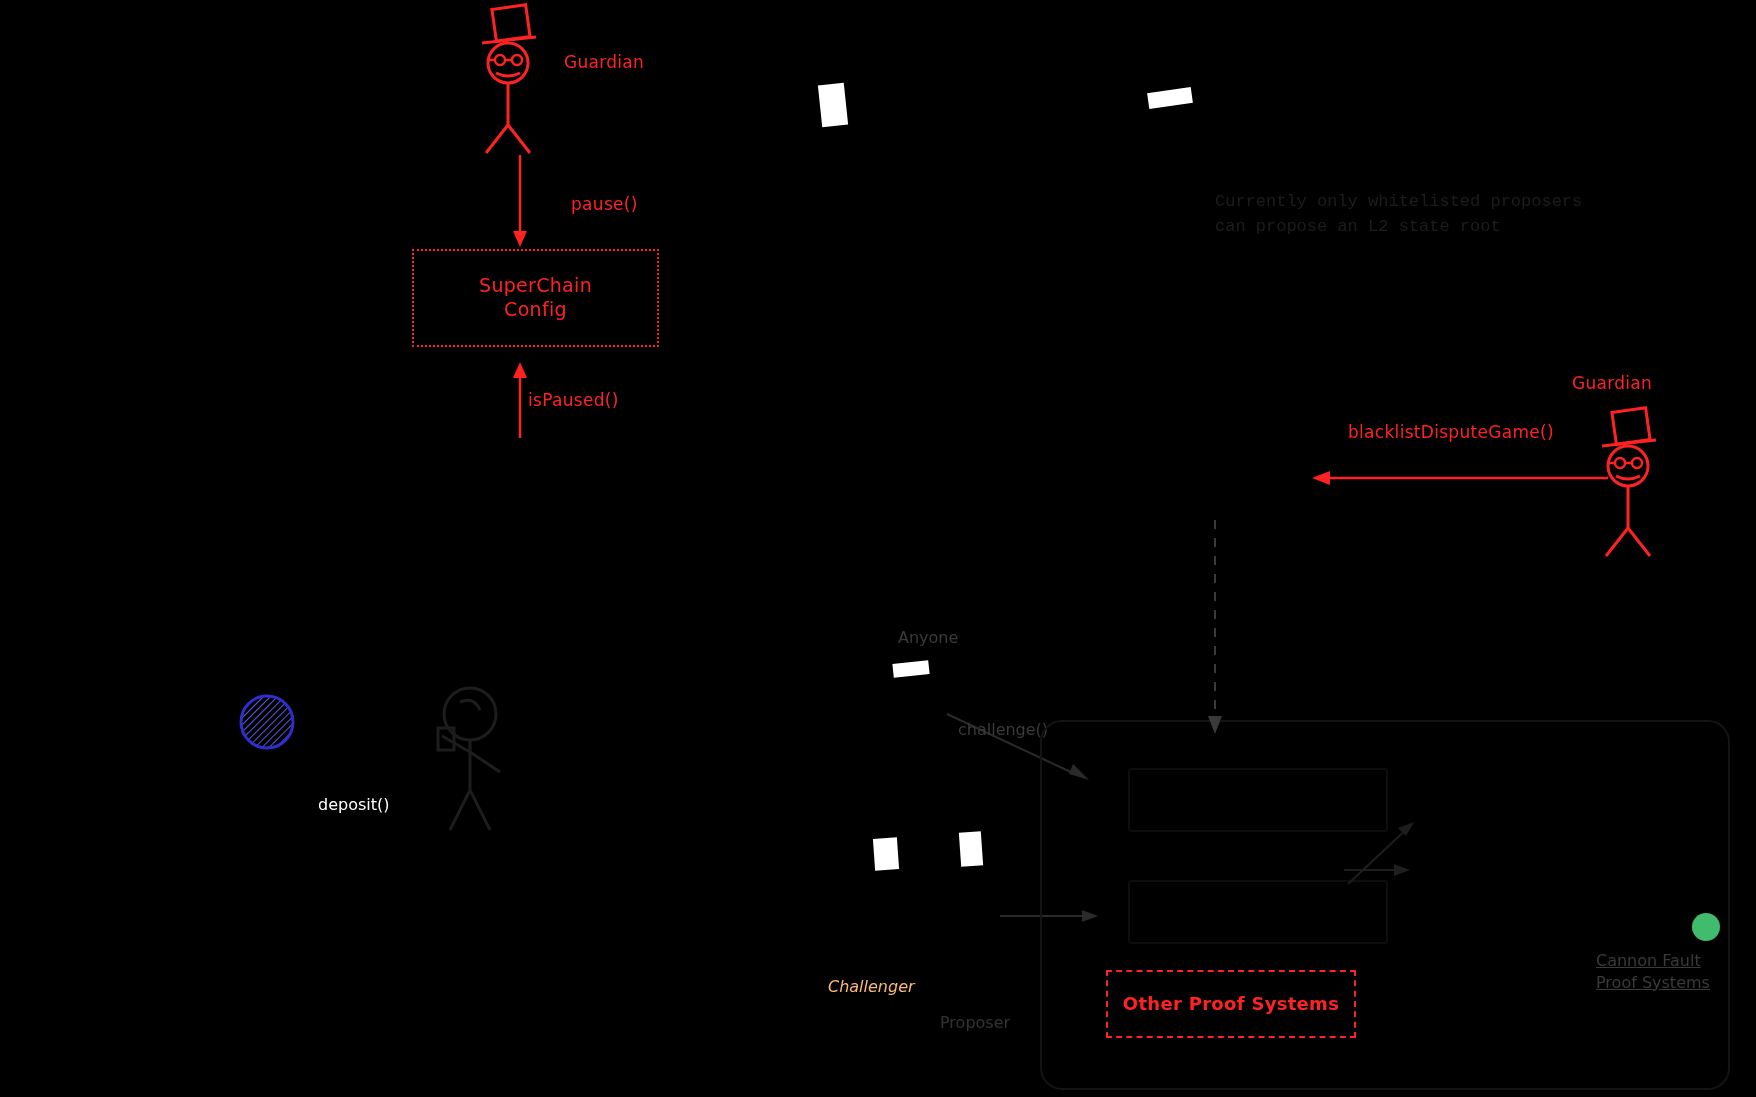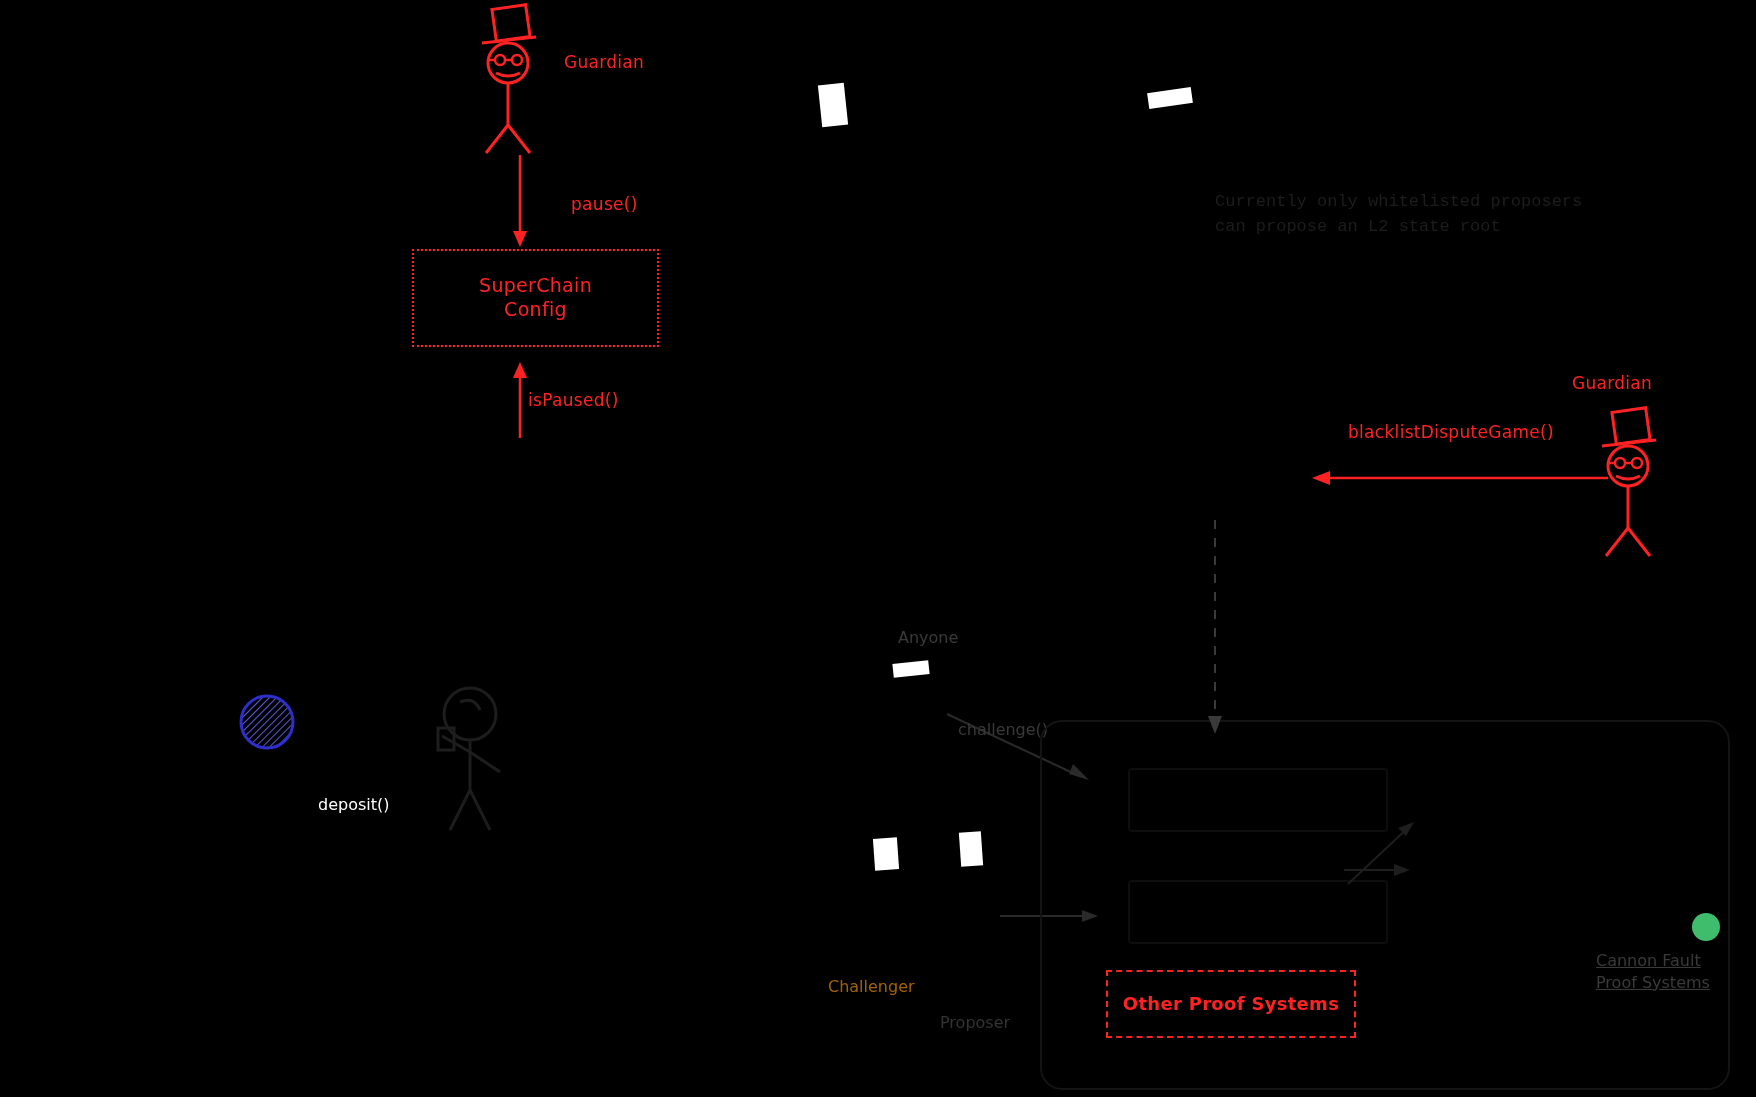--- a/index.html
+++ b/index.html
@@ -168,21 +168,21 @@
   </div>
   <div class="abs label-dim2" style="left:958px; top:720px; color:#3a3a3a;">challenge()</div>
 
   <div class="abs" style="left:1000px; top:908px;">
     <svg width="100" height="16" viewBox="0 0 100 16">
       <line x1="0" y1="8" x2="84" y2="8" stroke="#2a2a2a" stroke-width="2"></line>
       <polygon points="98,8 82,2 82,14" fill="#2a2a2a"></polygon>
     </svg>
   </div>
 
-  <div class="abs label-dim2" style="left:828px; top:977px; color:#a16207;">Challenger</div>
+  <div class="abs label-dim2" style="left:828px; top:977px; color:#fdba74;font-style:italic;">Challenger</div>
   <div class="abs label-dim2" style="left:940px; top:977px; color:#333;margin-top:36px;">Proposer</div>
 
   <div class="abs rounded-dim" style="left:1040px; top:720px; width:690px; height:370px;"></div>
 
   <div class="abs" style="left:1205px; top:520px;">
     <svg width="20" height="220" viewBox="0 0 20 220">
       <line x1="10" y1="0" x2="10" y2="198" stroke="#3a3a3a" stroke-width="2" stroke-dasharray="9 9"></line>
       <polygon points="10,214 3,196 17,196" fill="#3a3a3a"></polygon>
     </svg>
   </div>

